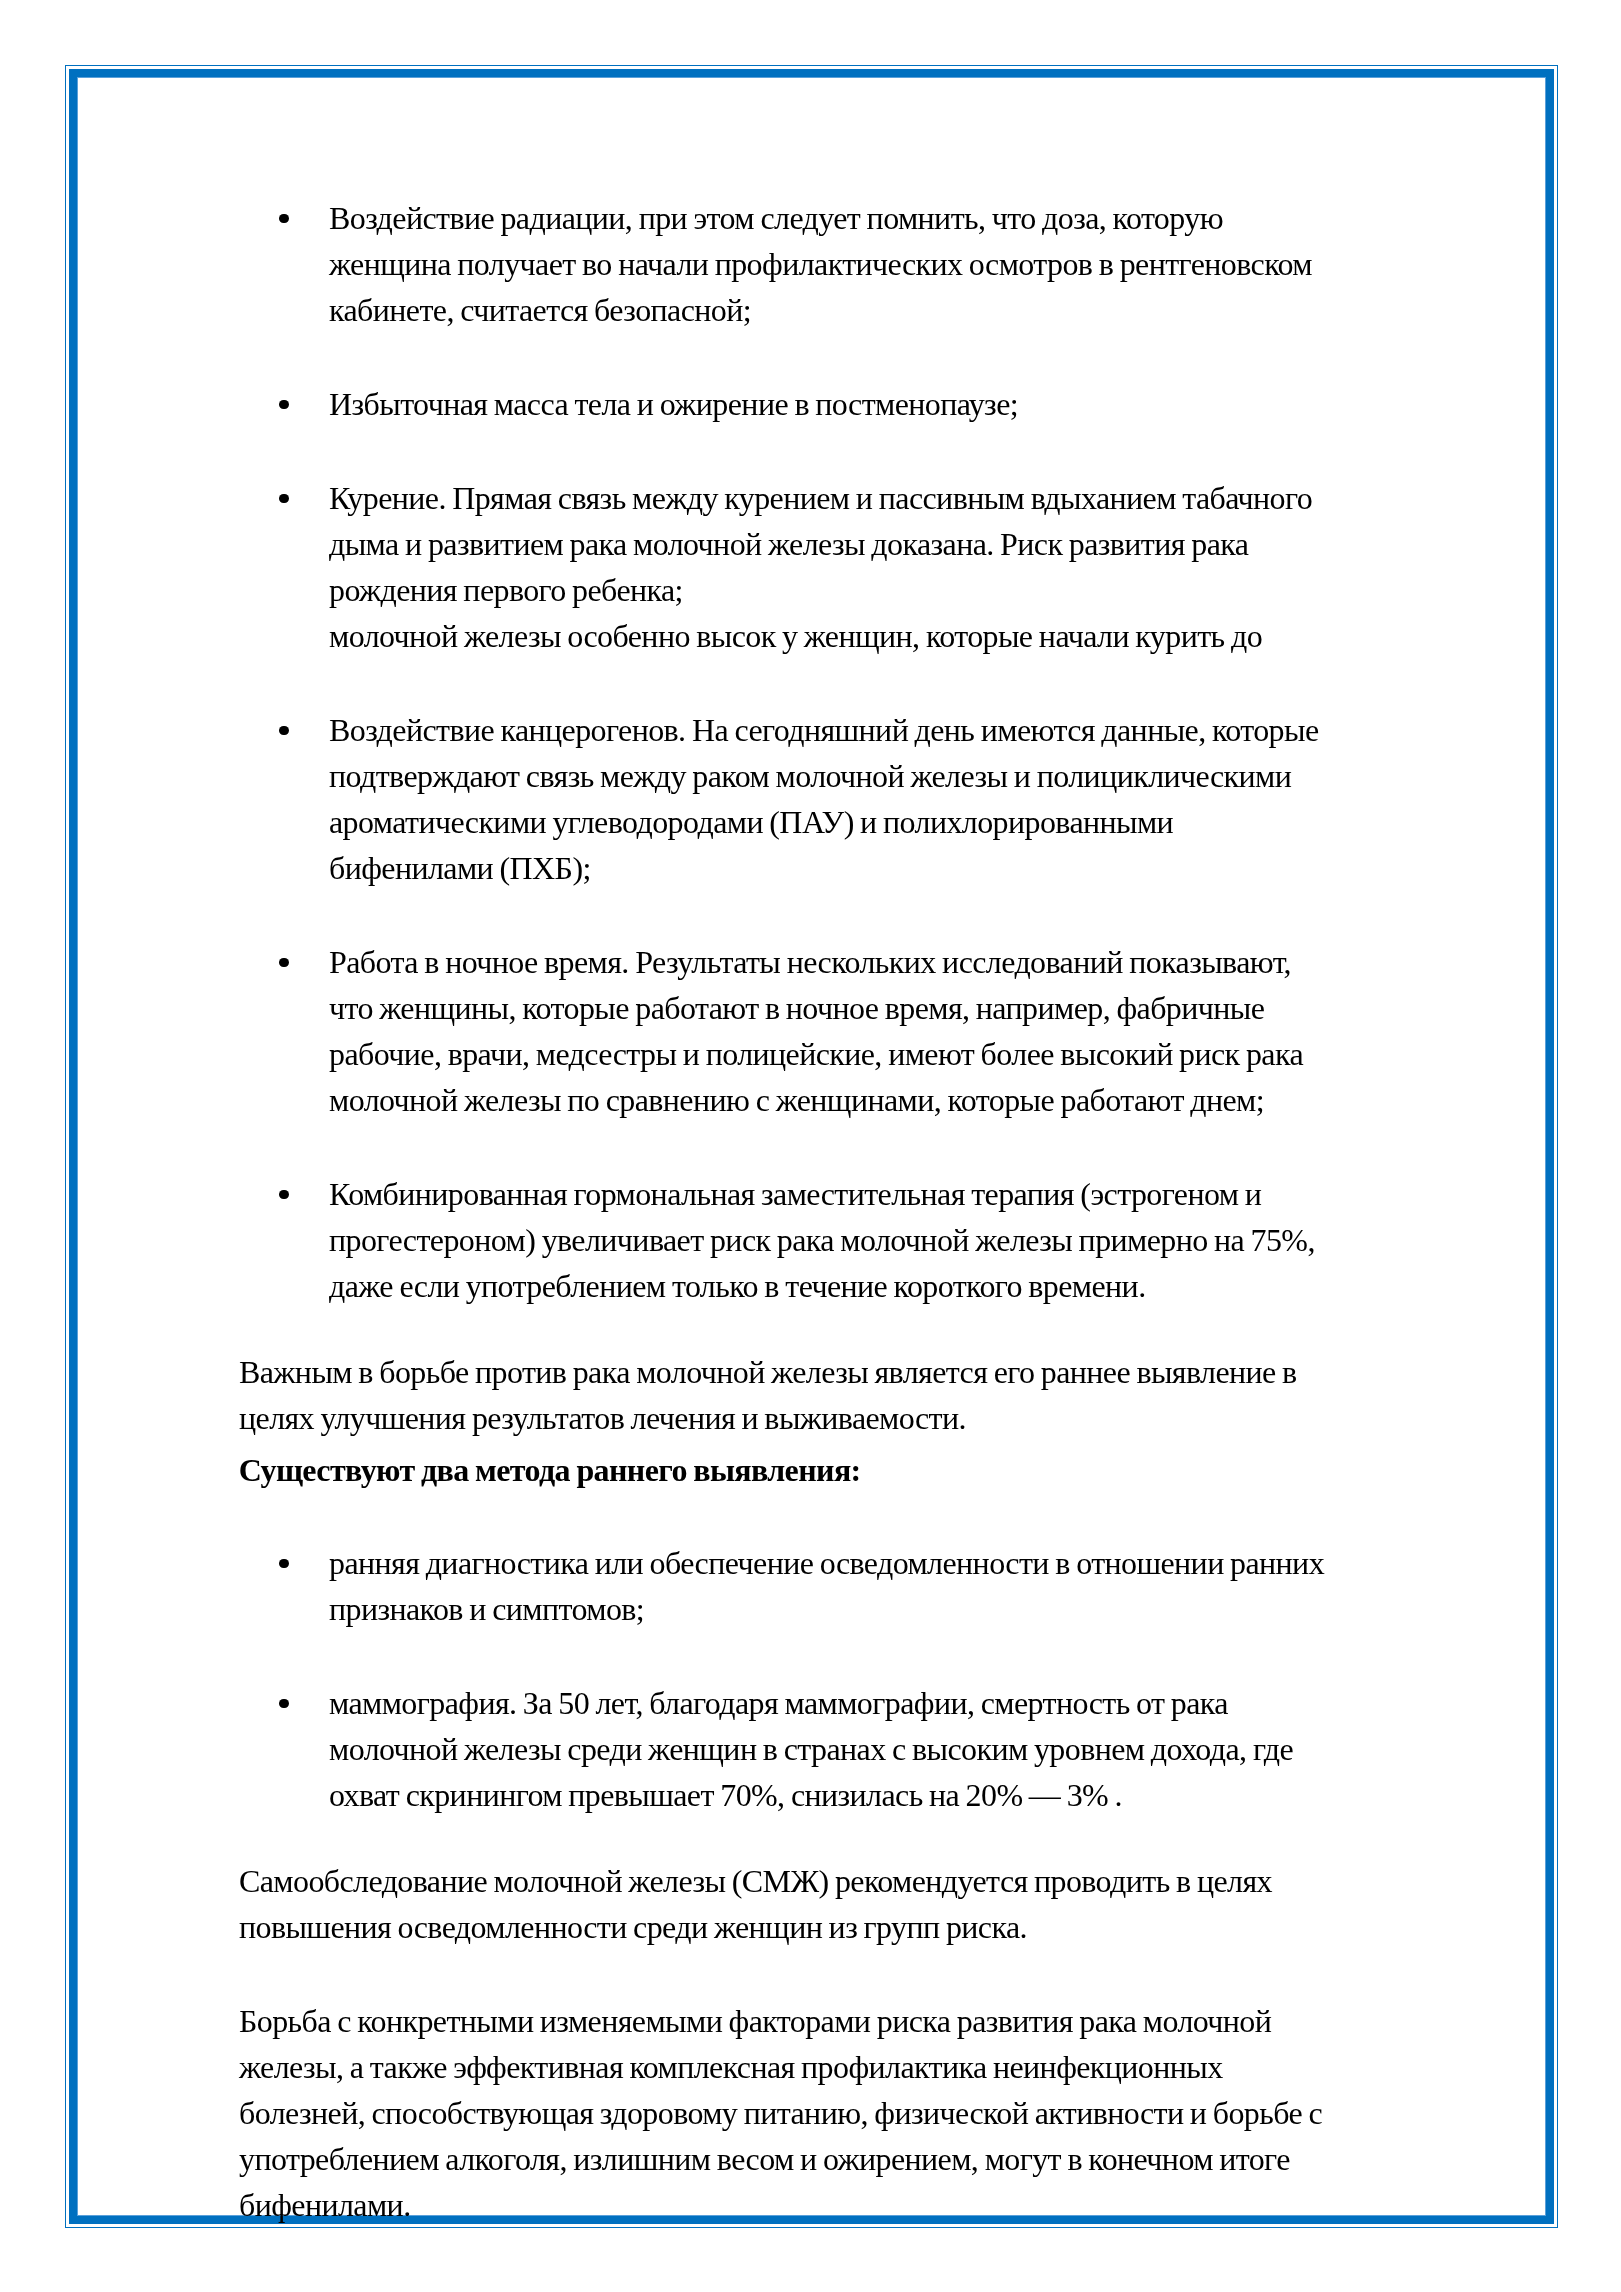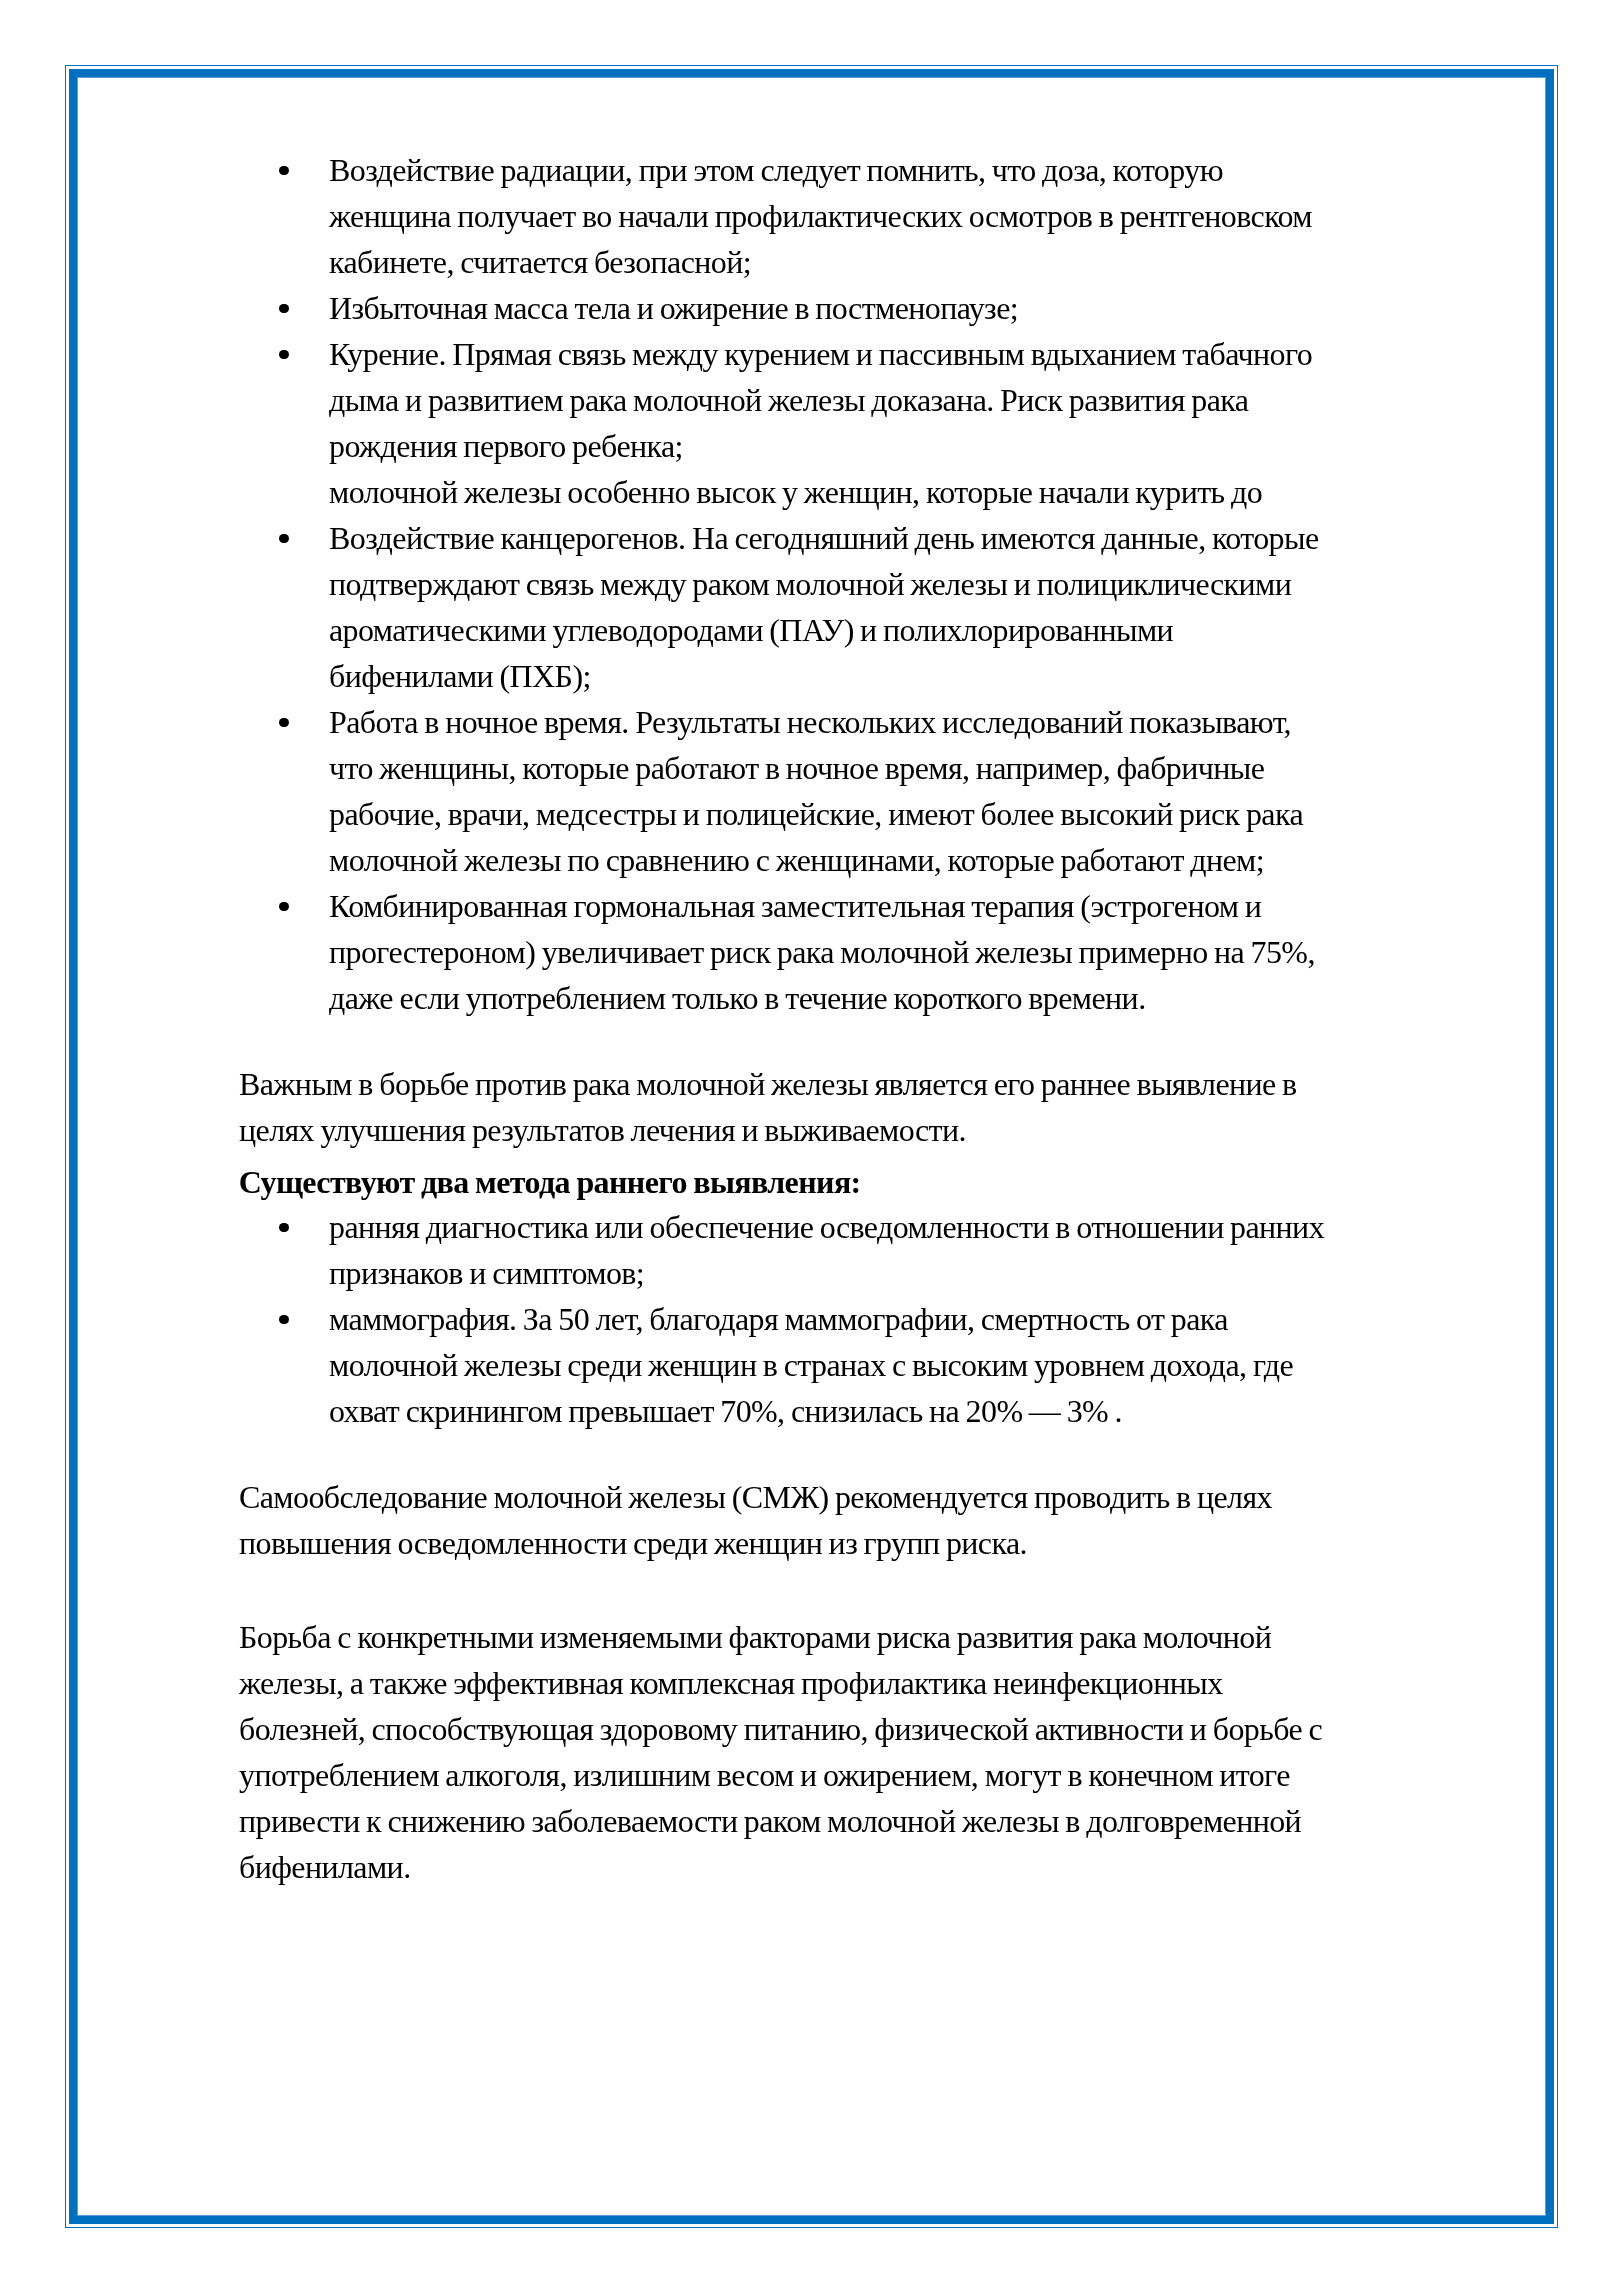--- a/index.html
+++ b/index.html
@@ -12,21 +12,21 @@
     position: absolute; left: 69px; top: 69px; width: 1485px; height: 2155px;
     border: 8.8px solid #0070C0; box-sizing: border-box;
     box-shadow: inset 0 0 0 1px #5aa0da;
   }
   .page {
     position: absolute; left: 231px; top: 147px; width: 1304px;
     font-family: "Liberation Serif", "DejaVu Serif", serif;
     font-size: 32px; line-height: 46px; color: #000;
   }
   ul.blist { list-style: none; margin: 0; padding: 0; }
-  ul.blist li { position: relative; padding-left: 98px; }
+  ul.blist li { position: relative; padding-left: 98px; margin-top: 48px; }
   ul.blist li .bullet {
     position: absolute; left: 48px; top: 18.6px; width: 9.8px; height: 9.8px;
     background: #000; border-radius: 50%;
   }
   .txt { letter-spacing: -0.6px; word-spacing: -1px; }
   p { margin: 8px; }
   .gap { height: 32px; }
   .heading { font-weight: bold; padding-left: 7.8px; line-height: 43px; }
   .line { display: block; white-space: nowrap; }
 </style>
@@ -124,18 +124,17 @@
     <span class="line">повышения осведомленности среди женщин из групп риска.</span>
   </p>
 
   <div class="gap"></div>
 
   <p class="txt">
     <span class="line">Борьба с конкретными изменяемыми факторами риска развития рака молочной</span>
     <span class="line">железы, а также эффективная комплексная профилактика неинфекционных</span>
     <span class="line">болезней, способствующая здоровому питанию, физической активности и борьбе с</span>
     <span class="line">употреблением алкоголя, излишним весом и ожирением, могут в конечном итоге</span>
-    <span class="line">привести к снижению заболеваемости раком молочной железы в долговременной</span>
     <span class="line">бифенилами.</span>
   </p>
 
 </div>
 
 
 </body></html>

